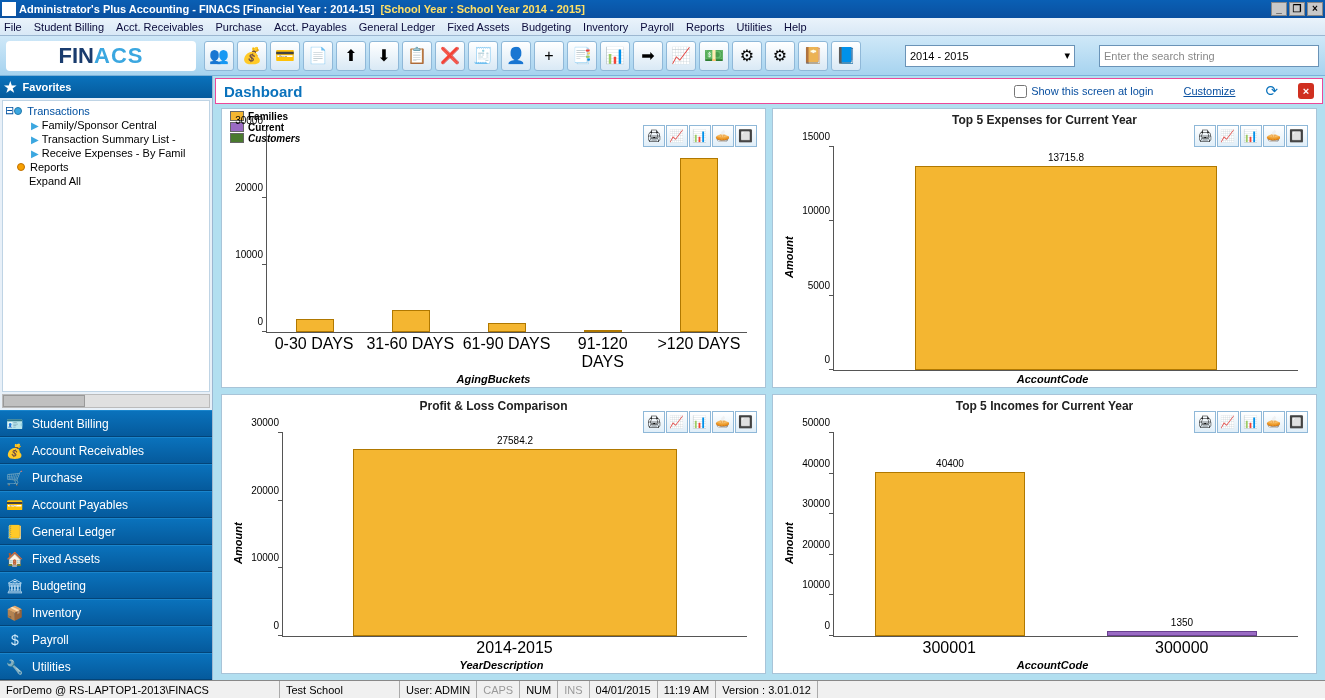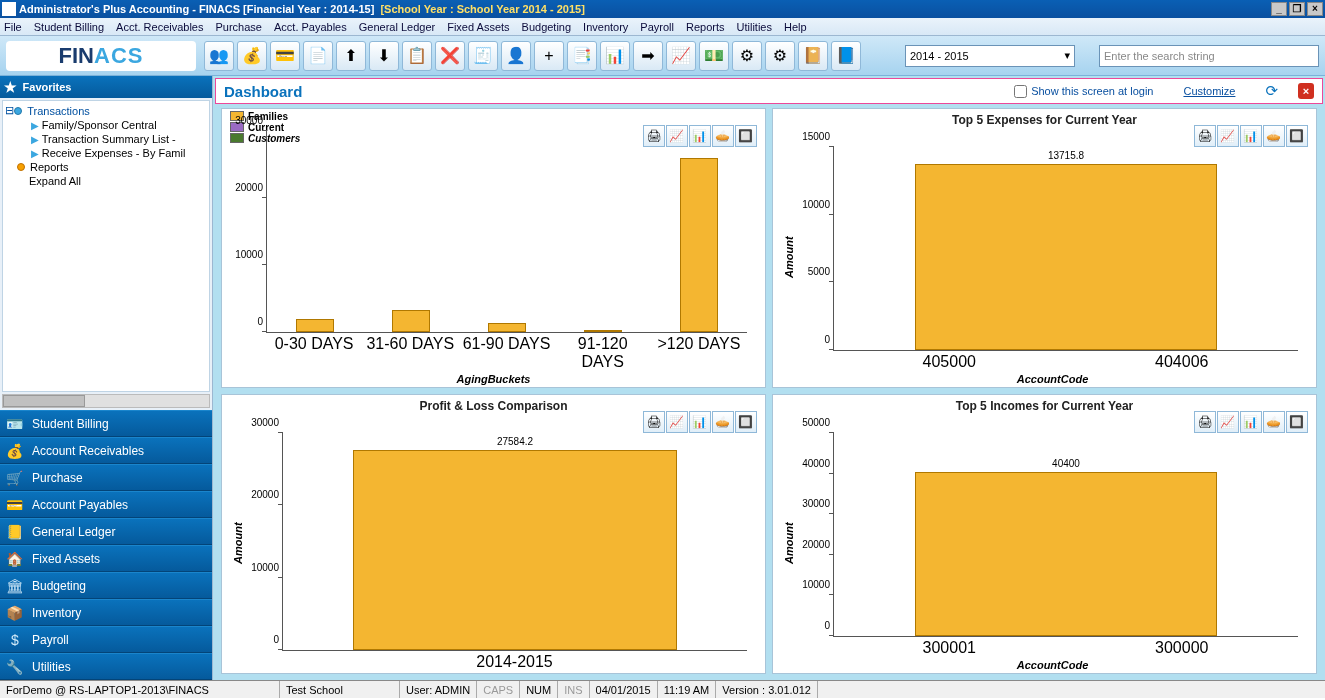--- a/index.html
+++ b/index.html
@@ -300,24 +300,20 @@
                 <div class="ytick" style="bottom: 100%;">15000</div>
                 <div style="position: absolute; left: -5px; width: 5px; height: 1px; background: rgb(85, 85, 85); bottom: 100%;"></div>
                 <div class="bars">
                   <div style="flex: 1 1 0%; display: flex; justify-content: center; align-items: flex-end; height: 100%;">
                     <div class="bar" style="background: rgb(244, 182, 49); width: 65%; height: 91.4387%;">
                       <div class="vlabel">13715.8</div>
                     </div>
                   </div>
                 </div>
               </div>
-              <div class="xticks">
-                <span style="flex: 1 1 0%; text-align: center;">405000</span>
-                <span style="flex: 1 1 0%; text-align: center;">404006</span>
-              </div>
               <div class="xlabel">AccountCode</div>
             </div>
           </div>
         </div>
         <div class="panel">
           <div class="ptitle">Profit &amp; Loss Comparison</div>
           <div class="chartbtns">
             <div class="cb">🖨</div>
             <div class="cb">📈</div>
             <div class="cb">📊</div>
@@ -340,20 +336,21 @@
                   <div style="flex: 1 1 0%; display: flex; justify-content: center; align-items: flex-end; height: 100%;">
                     <div class="bar" style="background: rgb(244, 182, 49); width: 70%; height: 91.9473%;">
                       <div class="vlabel">27584.2</div>
                     </div>
                   </div>
                 </div>
               </div>
               <div class="xticks">
                 <span style="flex: 1 1 0%; text-align: center;">2014-2015</span>
               </div>
+              <div class="xlabel">YearDescription</div>
             </div>
           </div>
         </div>
         <div class="panel">
           <div class="ptitle">Top 5 Incomes for Current Year</div>
           <div class="chartbtns">
             <div class="cb">🖨</div>
             <div class="cb">📈</div>
             <div class="cb">📊</div>
             <div class="cb">🥧</div>
@@ -374,20 +371,25 @@
                 <div class="ytick" style="bottom: 80%;">40000</div>
                 <div style="position: absolute; left: -5px; width: 5px; height: 1px; background: rgb(85, 85, 85); bottom: 80%;"></div>
                 <div class="ytick" style="bottom: 100%;">50000</div>
                 <div style="position: absolute; left: -5px; width: 5px; height: 1px; background: rgb(85, 85, 85); bottom: 100%;"></div>
                 <div class="bars">
                   <div style="flex: 1 1 0%; display: flex; justify-content: center; align-items: flex-end; height: 100%; text-align: right;">
                     <div class="bar" style="background: rgb(244, 182, 49); width: 65%; height: 80.8%;">
                       <div class="vlabel">40400</div>
                     </div>
                   </div>
+                  <div style="flex: 1 1 0%; display: flex; justify-content: center; align-items: flex-end; height: 100%;">
+                    <div class="bar purple" style="background: rgb(154, 107, 196); width: 65%; height: 2.7%;">
+                      <div class="vlabel">1350</div>
+                    </div>
+                  </div>
                 </div>
               </div>
               <div class="xticks">
                 <span style="flex: 1 1 0%; text-align: center;">300001</span>
                 <span style="flex: 1 1 0%; text-align: center;">300000</span>
               </div>
               <div class="xlabel">AccountCode</div>
             </div>
           </div>
         </div>

